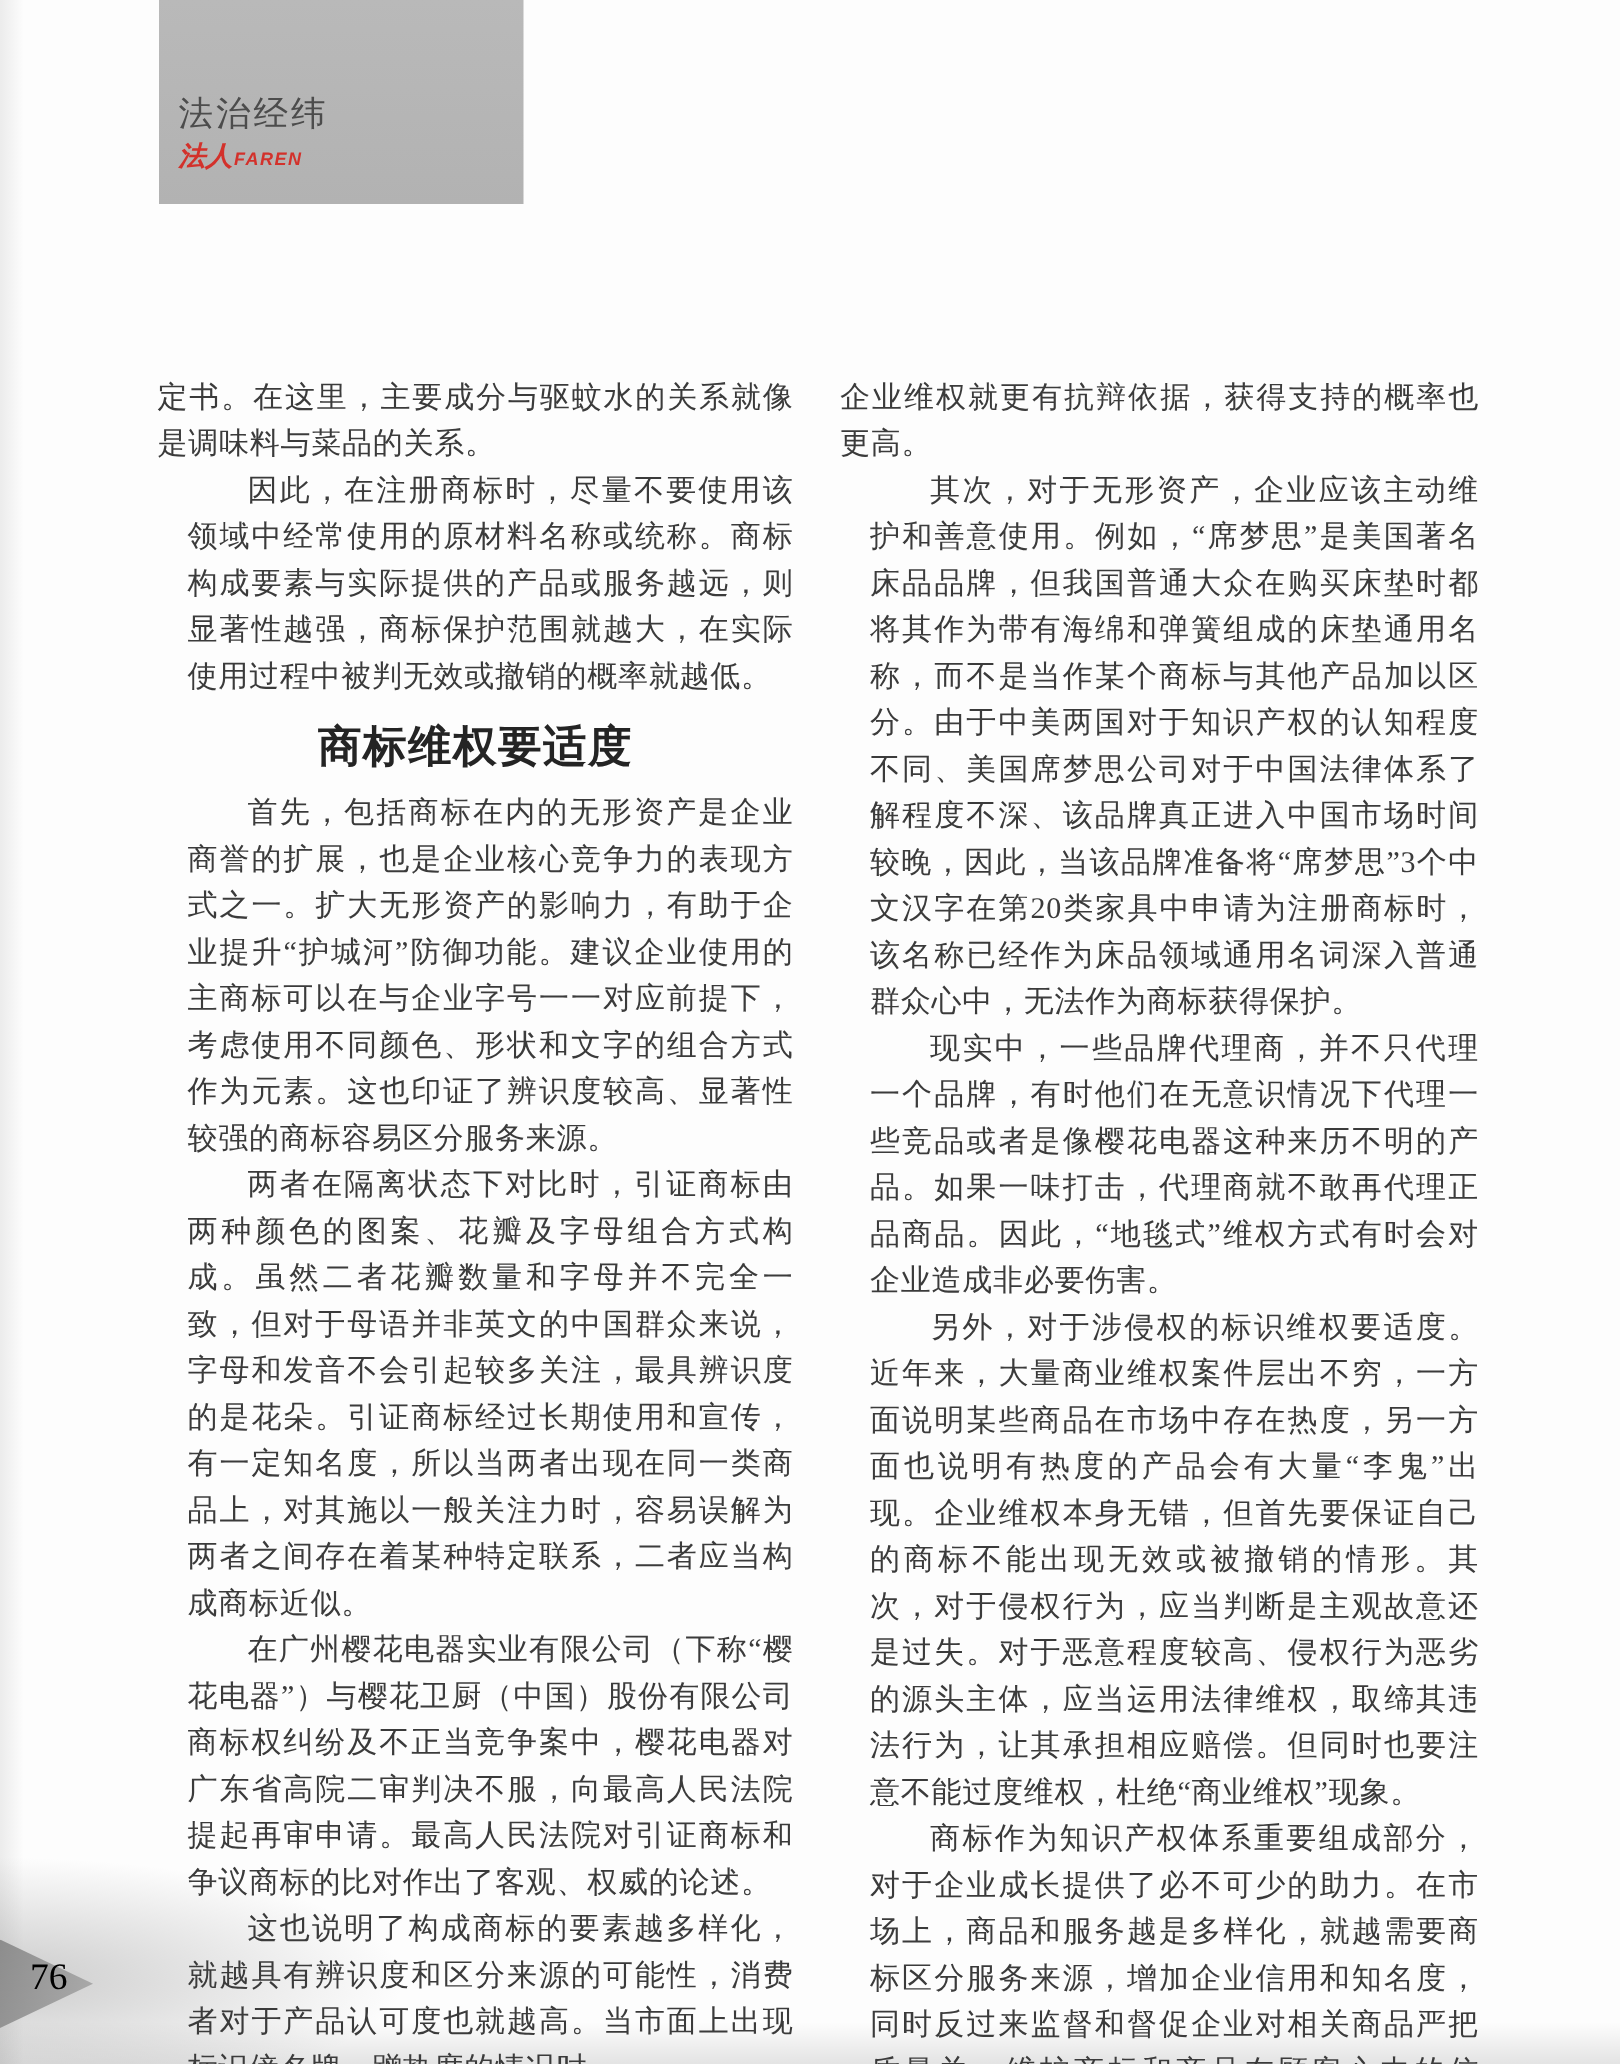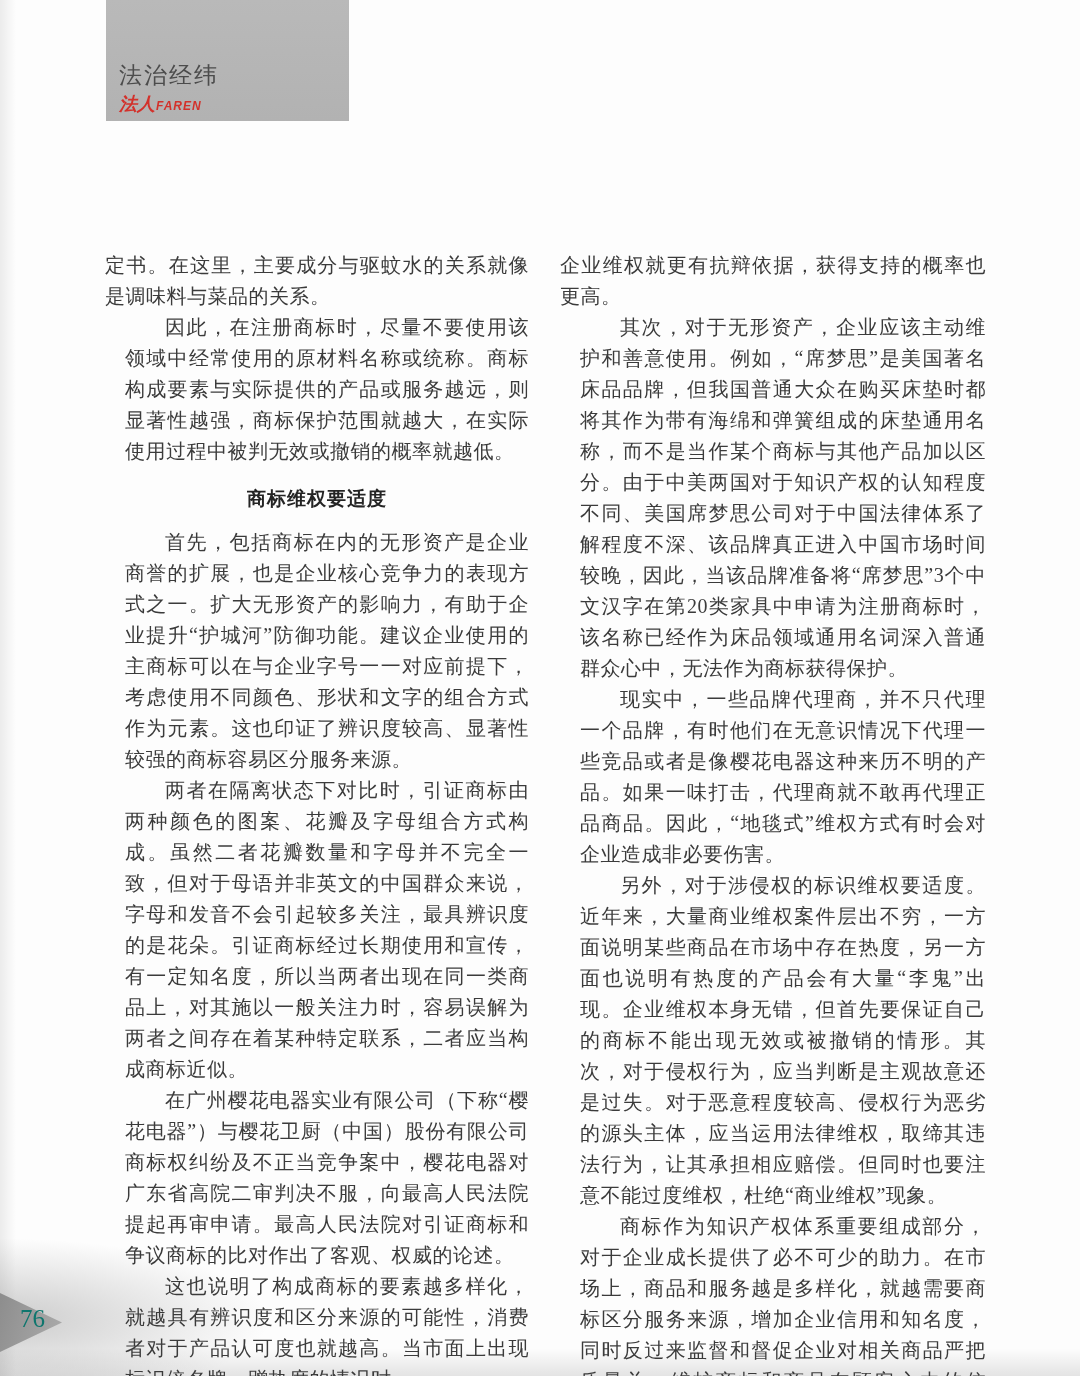--- a/index.html
+++ b/index.html
@@ -27,21 +27,21 @@
     pointer-events: none;
   }
   .corner-shade {
     position: absolute; left: 0; top: 1235px; width: 280px; height: 141px;
     background: radial-gradient(ellipse at 0% 60%, rgba(110,110,110,0.35), rgba(255,255,255,0) 68%);
     pointer-events: none;
   }
 
   
   .header-block {
-    position: absolute; left: 106px; top: 0; width: 243px; height: 121px;
+    position: absolute; left: 106px; top: 0; width: 243px; height: 136px;
     background: linear-gradient(to bottom, #b9b9b9, #b2b2b2);
   }
   .section-label {
     position: absolute; left: 13px; top: 60px;
     font-size: 23px; letter-spacing: 2px; color: #4c4c4c;
     font-family: "Liberation Sans", sans-serif;
   }
   .logo-line {
     position: absolute; left: 13px; top: 92px;
     color: #d3312b; font-style: italic; font-weight: bold;
@@ -58,21 +58,21 @@
     text-align: justify;
     letter-spacing: 0.5px;
   }
   .col-left  { left: 105px; width: 424px; }
   .col-right { left: 560px; width: 426px; }
   .col p { margin: 0; }
   .col p.indent { text-indent: 2em; margin-left: 20px; }
   .subheading {
     margin: 16px 0 13px 0;
     text-align: center;
-    font-size: 19px; font-weight: bold; color: #242424;
+    font-size: 29px; font-weight: bold; color: #242424;
     font-family: "Liberation Sans", sans-serif;
     letter-spacing: 1px;
   }
   .seal {
     display: inline-block;
     width: 16px; height: 16px;
     margin-left: 4px;
     vertical-align: -1px;
     background: #cf4433;
     box-shadow: inset 0 0 3px rgba(255,235,230,0.9);
@@ -80,21 +80,21 @@
   }
 
   
   .corner-triangle {
     position: absolute; left: 0; top: 1293px; width: 62px; height: 59px;
     background: linear-gradient(105deg, #8d8d8d, #acacac);
     clip-path: polygon(0 0, 100% 50%, 0 100%);
   }
   .page-number {
     position: absolute; left: 20px; top: 1305px;
-    font-size: 25px; color: #0f766e;
+    font-size: 25px; color: #000000;
     font-family: "Liberation Serif", serif;
   }
 </style>
 </head>
 <body>
 
 <div class="page">
 
   <div class="left-shade"></div>
   <div class="corner-shade"></div>

